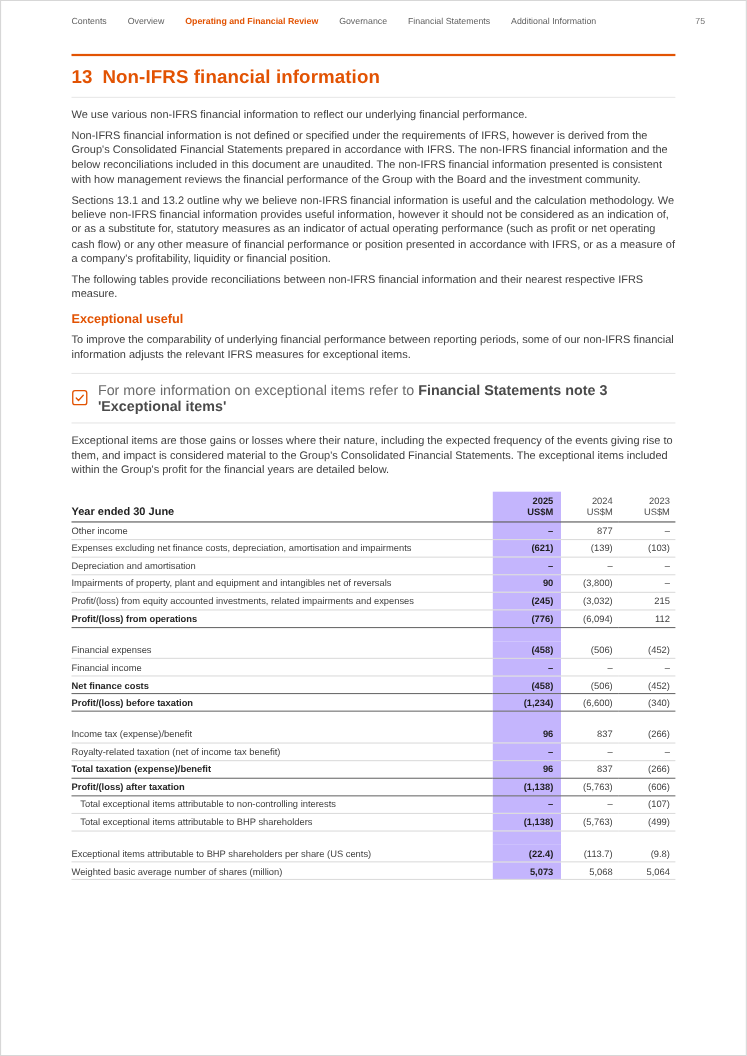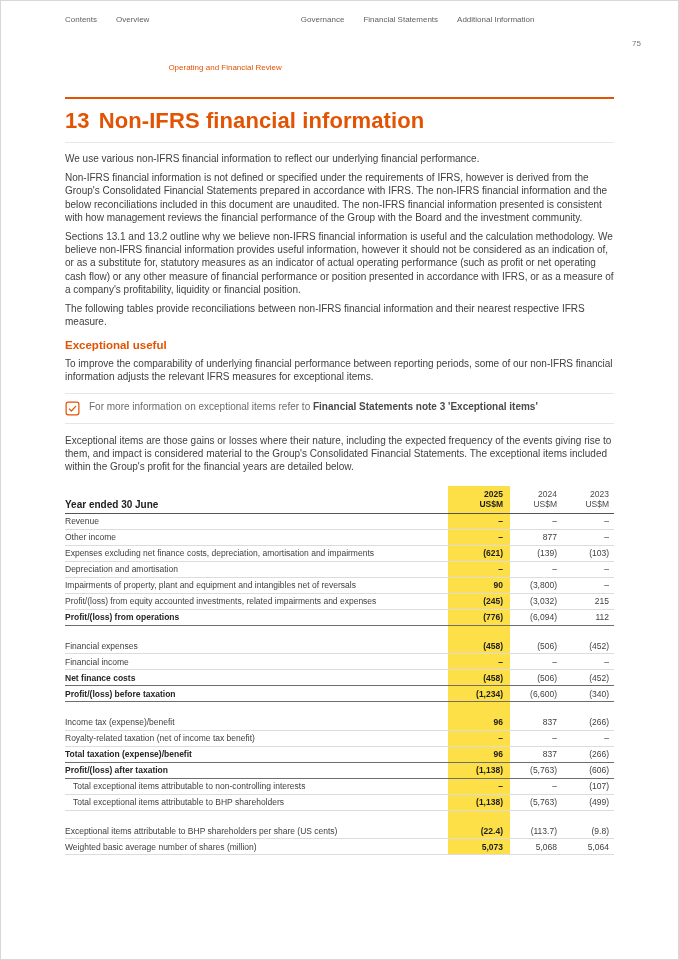--- a/index.html
+++ b/index.html
@@ -11,38 +11,38 @@
     box-shadow: 0 0 0 1px #d7d7d7 inset;
   }
   
   .topnav {
     display: flex; align-items: center;
     padding: 15px 38px 9px 65px;
     font-size: 8px; color: #5f5f5f;
   }
   .navitems { display: flex; gap: 19px; }
   .nav-item { cursor: pointer; white-space: nowrap; text-align: center; }
-  .nav-item.active { color: #e25303; font-weight: normal; margin-top: 48px; }
+  .nav-item.active { color: #e25303; font-weight: bold; }
   .pagenum { margin-left: auto; color: #777; }
   .content { padding: 0 65px; }
   .title-rule { border-top: 2px solid #e25303; margin-top: 16px; }
   h1 {
-    color: #e25303; font-size: 22px; font-weight: bold;
+    color: #e25303; font-size: 17px; font-weight: bold;
     margin: 9px 0 8px 0; letter-spacing: .1px;
   }
   h1 .tnum { margin-right: 9px; }
   .title-underline { border-top: 1px solid #e8e8e8; margin-bottom: 9px; }
   p.body { font-size: 10px; line-height: 1.32; color: #404040; margin: 0 0 6px 0; }
   h2.sec { color: #e25303; font-size: 11.5px; font-weight: bold; margin: 11px 0 6px 0; }
   
   .callout {
-    display: flex; gap: 9px;
+    display: flex; align-items: center; gap: 9px;
     border-top: 1px solid #e6e6e6; border-bottom: 1px solid #e6e6e6;
     padding: 7px 0; margin: 9px 0 10px 0;
-    font-size: 10px; color: #6b6b6b;
+    font-size: 13px; color: #6b6b6b;
   }
   .callout b { color: #4a4a4a; }
   .callout-icon { width: 15px; height: 15px; flex: 0 0 auto; display:inline-block; }
   
   table.fin {
     width: 100%; border-collapse: collapse; margin-top: 13px;
     font-size: 8.5px; color: #404040; table-layout: fixed;
   }
   table.fin col.c-label { width: auto; }
   table.fin col.c-2025 { width: 62px; }
@@ -53,21 +53,21 @@
   th.num { font-weight: normal; color: #4c4c4c; line-height: 1.25; padding-bottom: 3px; }
   th.num .yr { display: block; }
   th.c2025 { font-weight: bold; color: #1d1d1d; }
   thead tr { border-bottom: 1px solid #555; }
   tbody td { border-bottom: 1px solid #dcdcdc; }
   tbody tr.total td { border-bottom: 1px solid #6e6e6e; }
   tbody tr.total td.lbl { font-weight: bold; color: #262626; }
   tbody tr.spacer td { border-bottom: none; height: 13px; padding: 0; }
   td.lbl { text-align: left; }
   tr.indent td.lbl { padding-left: 8px; }
-  .c2025 { background: #fde047; padding-right: 7px !important; }
+  .c2025 { background: #c4b5fd; padding-right: 7px !important; }
   td.c2025 { font-weight: bold; color: #1d1d1d; }
 </style>
 </head>
 <body>
 
 <div class="page">
 
   <header class="topnav">
     <nav class="navitems">
         <span class="nav-item">Contents</span>
@@ -116,26 +116,20 @@
       <thead>
         <tr>
           <th class="lblh">Year ended 30 June</th>
           <th class="num c2025"><span class="yr">2025</span><span>US$M</span></th>
           <th class="num"><span class="yr">2024</span><span>US$M</span></th>
           <th class="num"><span class="yr">2023</span><span>US$M</span></th>
         </tr>
       </thead>
       <tbody>
           <tr class="">
-            <td class="lbl">Revenue</td>
-            <td class="num c2025">–</td>
-            <td class="num">–</td>
-            <td class="num">–</td>
-          </tr>
-          <tr class="">
             <td class="lbl">Other income</td>
             <td class="num c2025">–</td>
             <td class="num">877</td>
             <td class="num">–</td>
           </tr>
           <tr class="">
             <td class="lbl">Expenses excluding net finance costs, depreciation, amortisation and impairments</td>
             <td class="num c2025">(621)</td>
             <td class="num">(139)</td>
             <td class="num">(103)</td>

